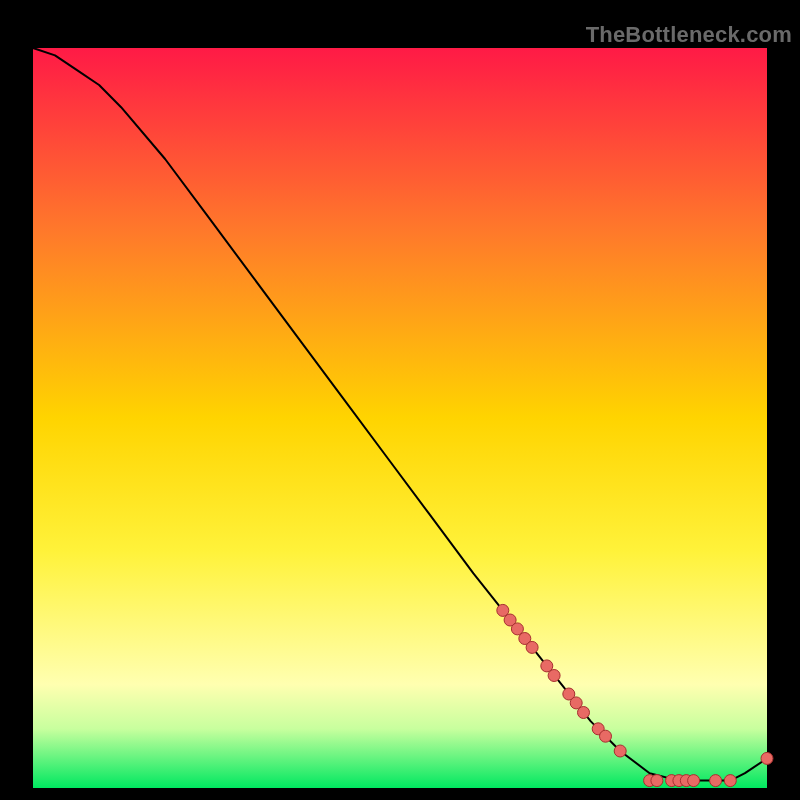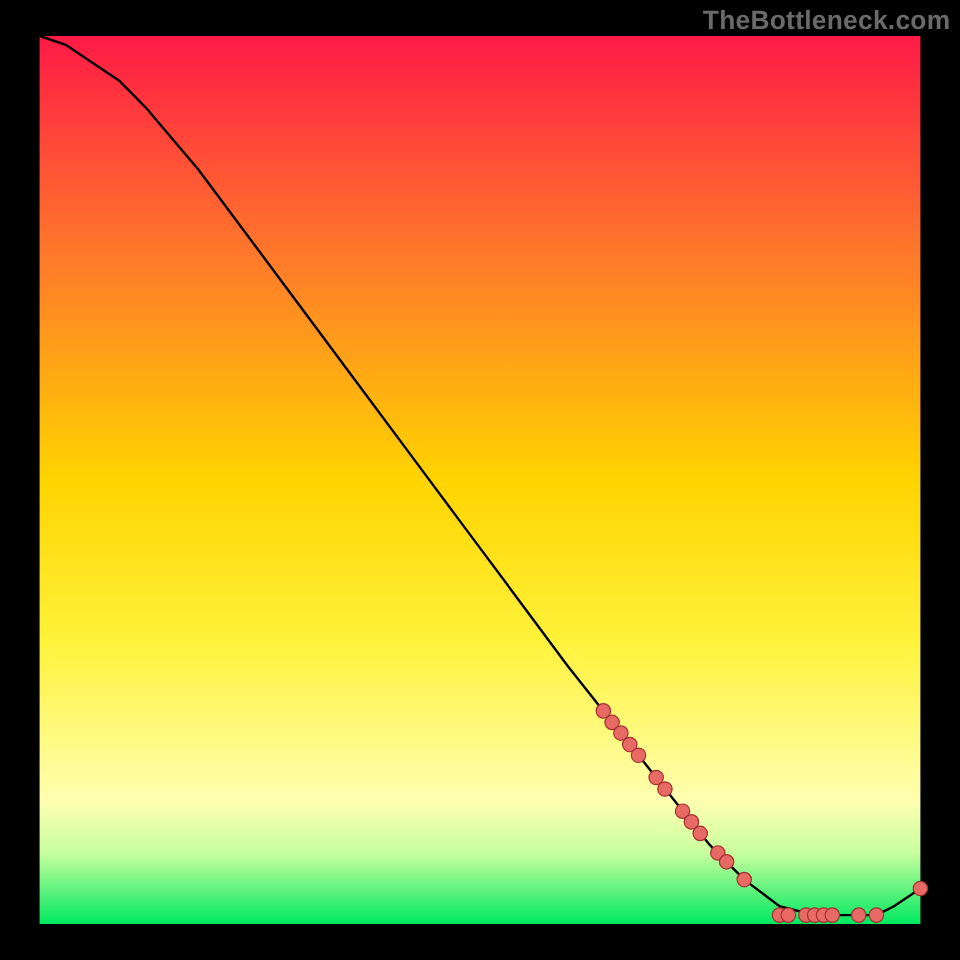--- a/index.html
+++ b/index.html
@@ -7,20 +7,21 @@
     padding: 0;
     width: 800px;
     height: 800px;
     background: #000;
     overflow: hidden;
   }
   .wrap {
     position: relative;
     width: 800px;
     height: 596px;
+    margin-top: 18px;
   }
   .watermark {
     position: absolute;
     top: 4px;
     right: 8px;
     font-family: Arial, Helvetica, sans-serif;
     font-size: 22px;
     font-weight: 600;
     color: #6a6a6a;
     letter-spacing: 0.2px;

